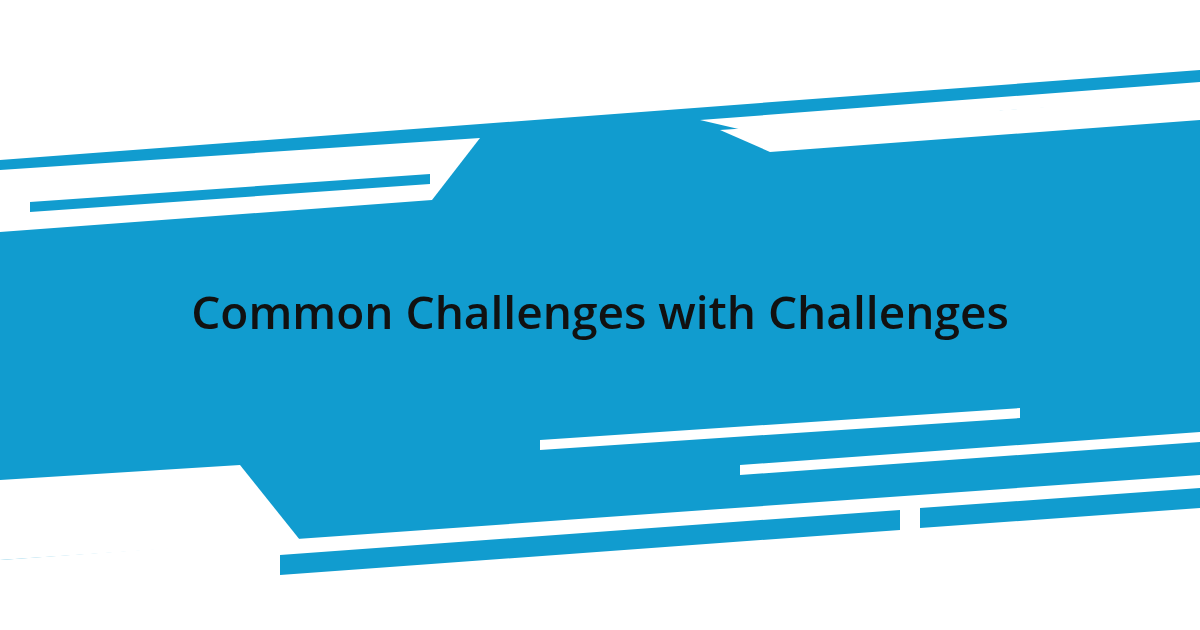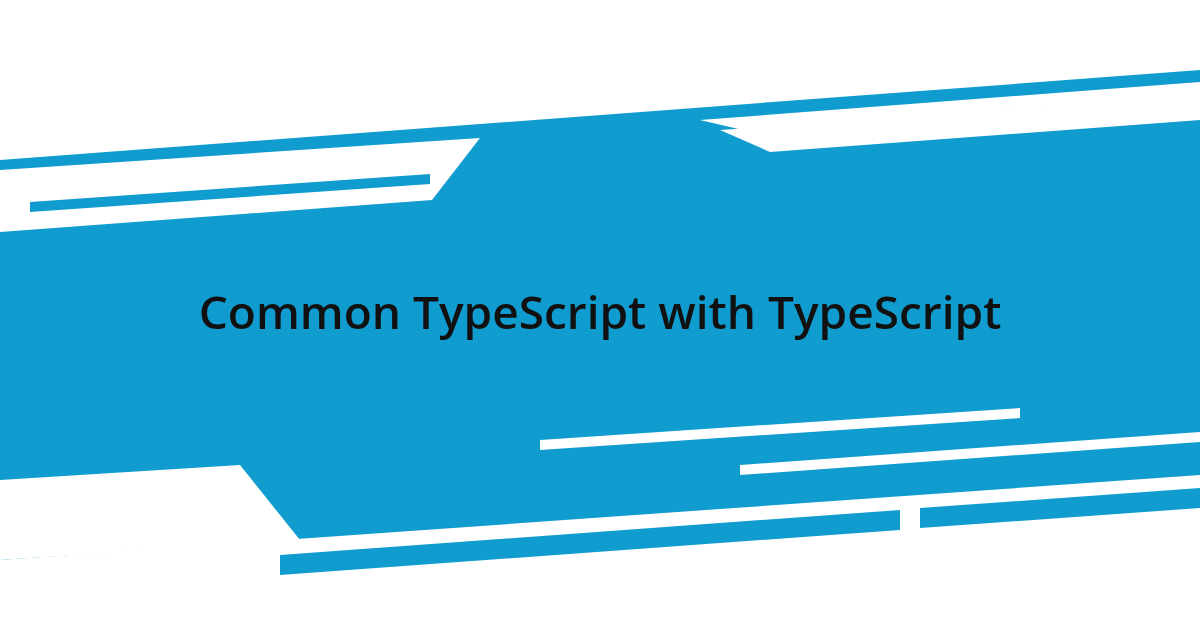--- a/index.html
+++ b/index.html
@@ -54,13 +54,13 @@
 
   <polygon points="540,440 1020,408 1020,418 540,450" fill="#ffffff"></polygon>
   <polygon points="740,465 1200,432 1200,442 740,475" fill="#ffffff"></polygon>
 
   <polygon points="280,555 900,510 900,530 280,575" fill="#119ccf"></polygon>
   <polygon points="920,508 1200,488 1200,508 920,528" fill="#119ccf"></polygon>
 
   <rect x="145" y="500" width="60" height="8" fill="#ffffff" transform="rotate(-4 175 504)"></rect>
 </svg>
 
-<h1 class="title">Common TypeScript with TypeScript</h1>
+<h1 class="title">Common Challenges with Challenges</h1>
 
 </body></html>

